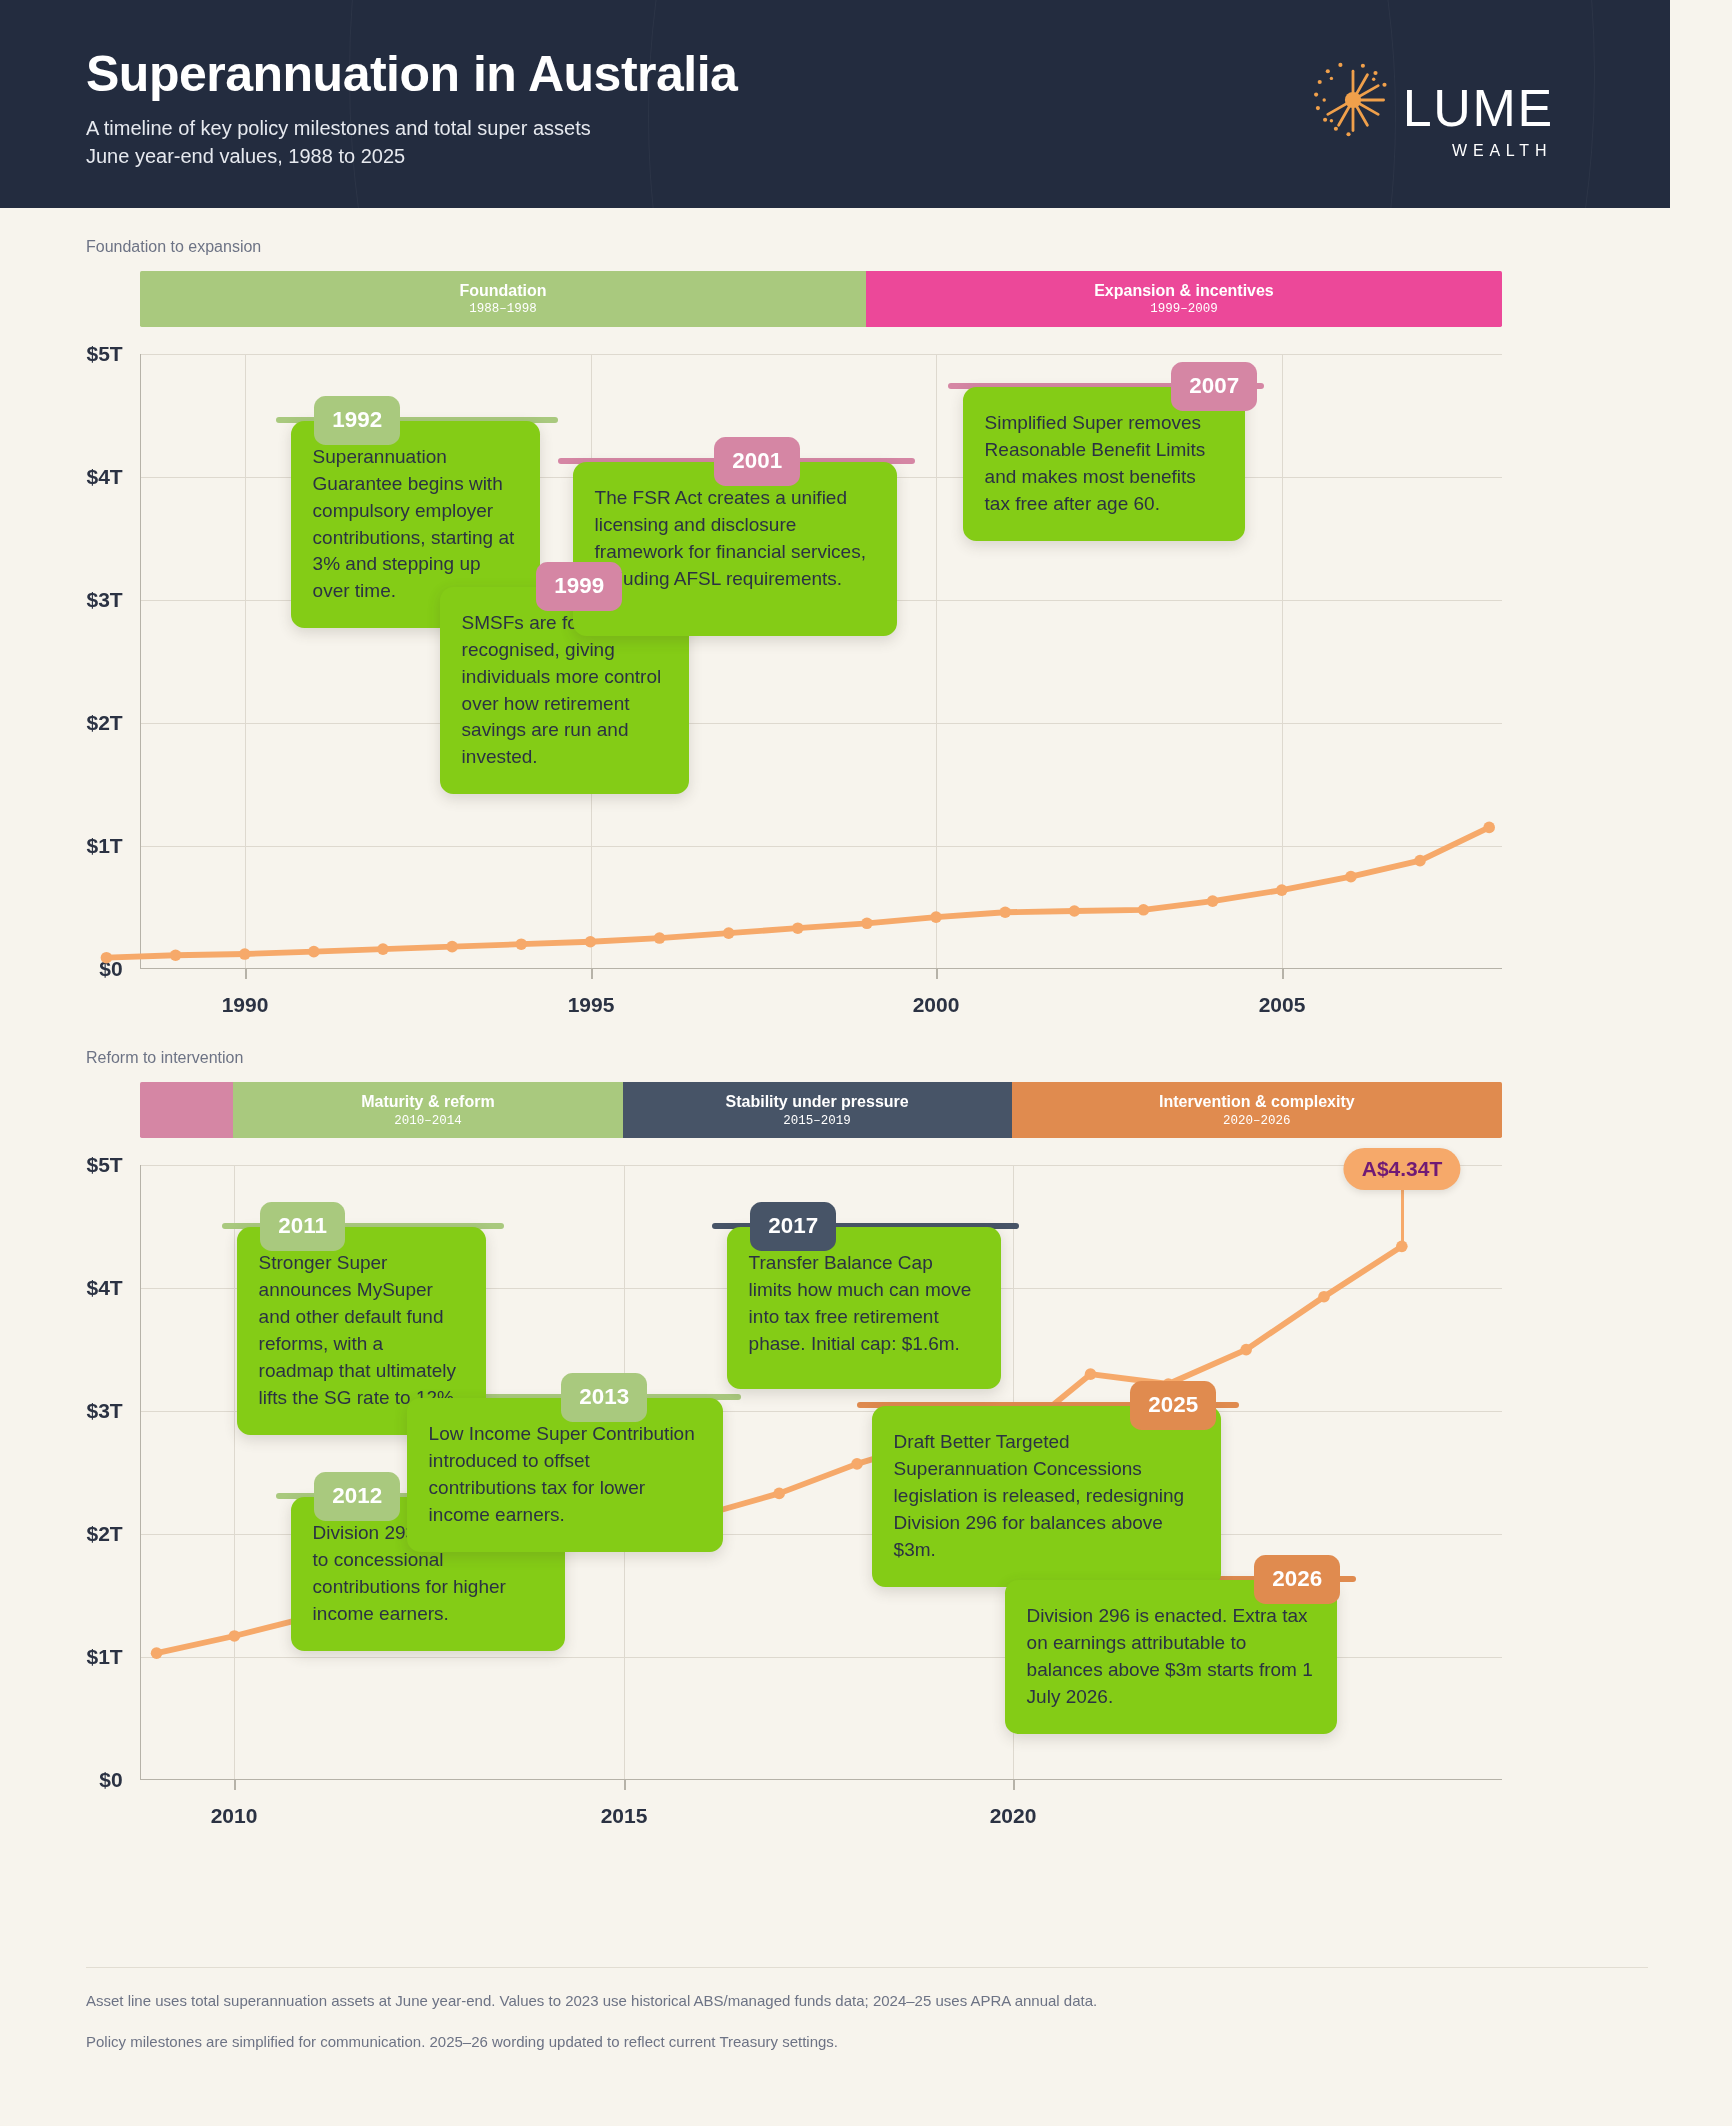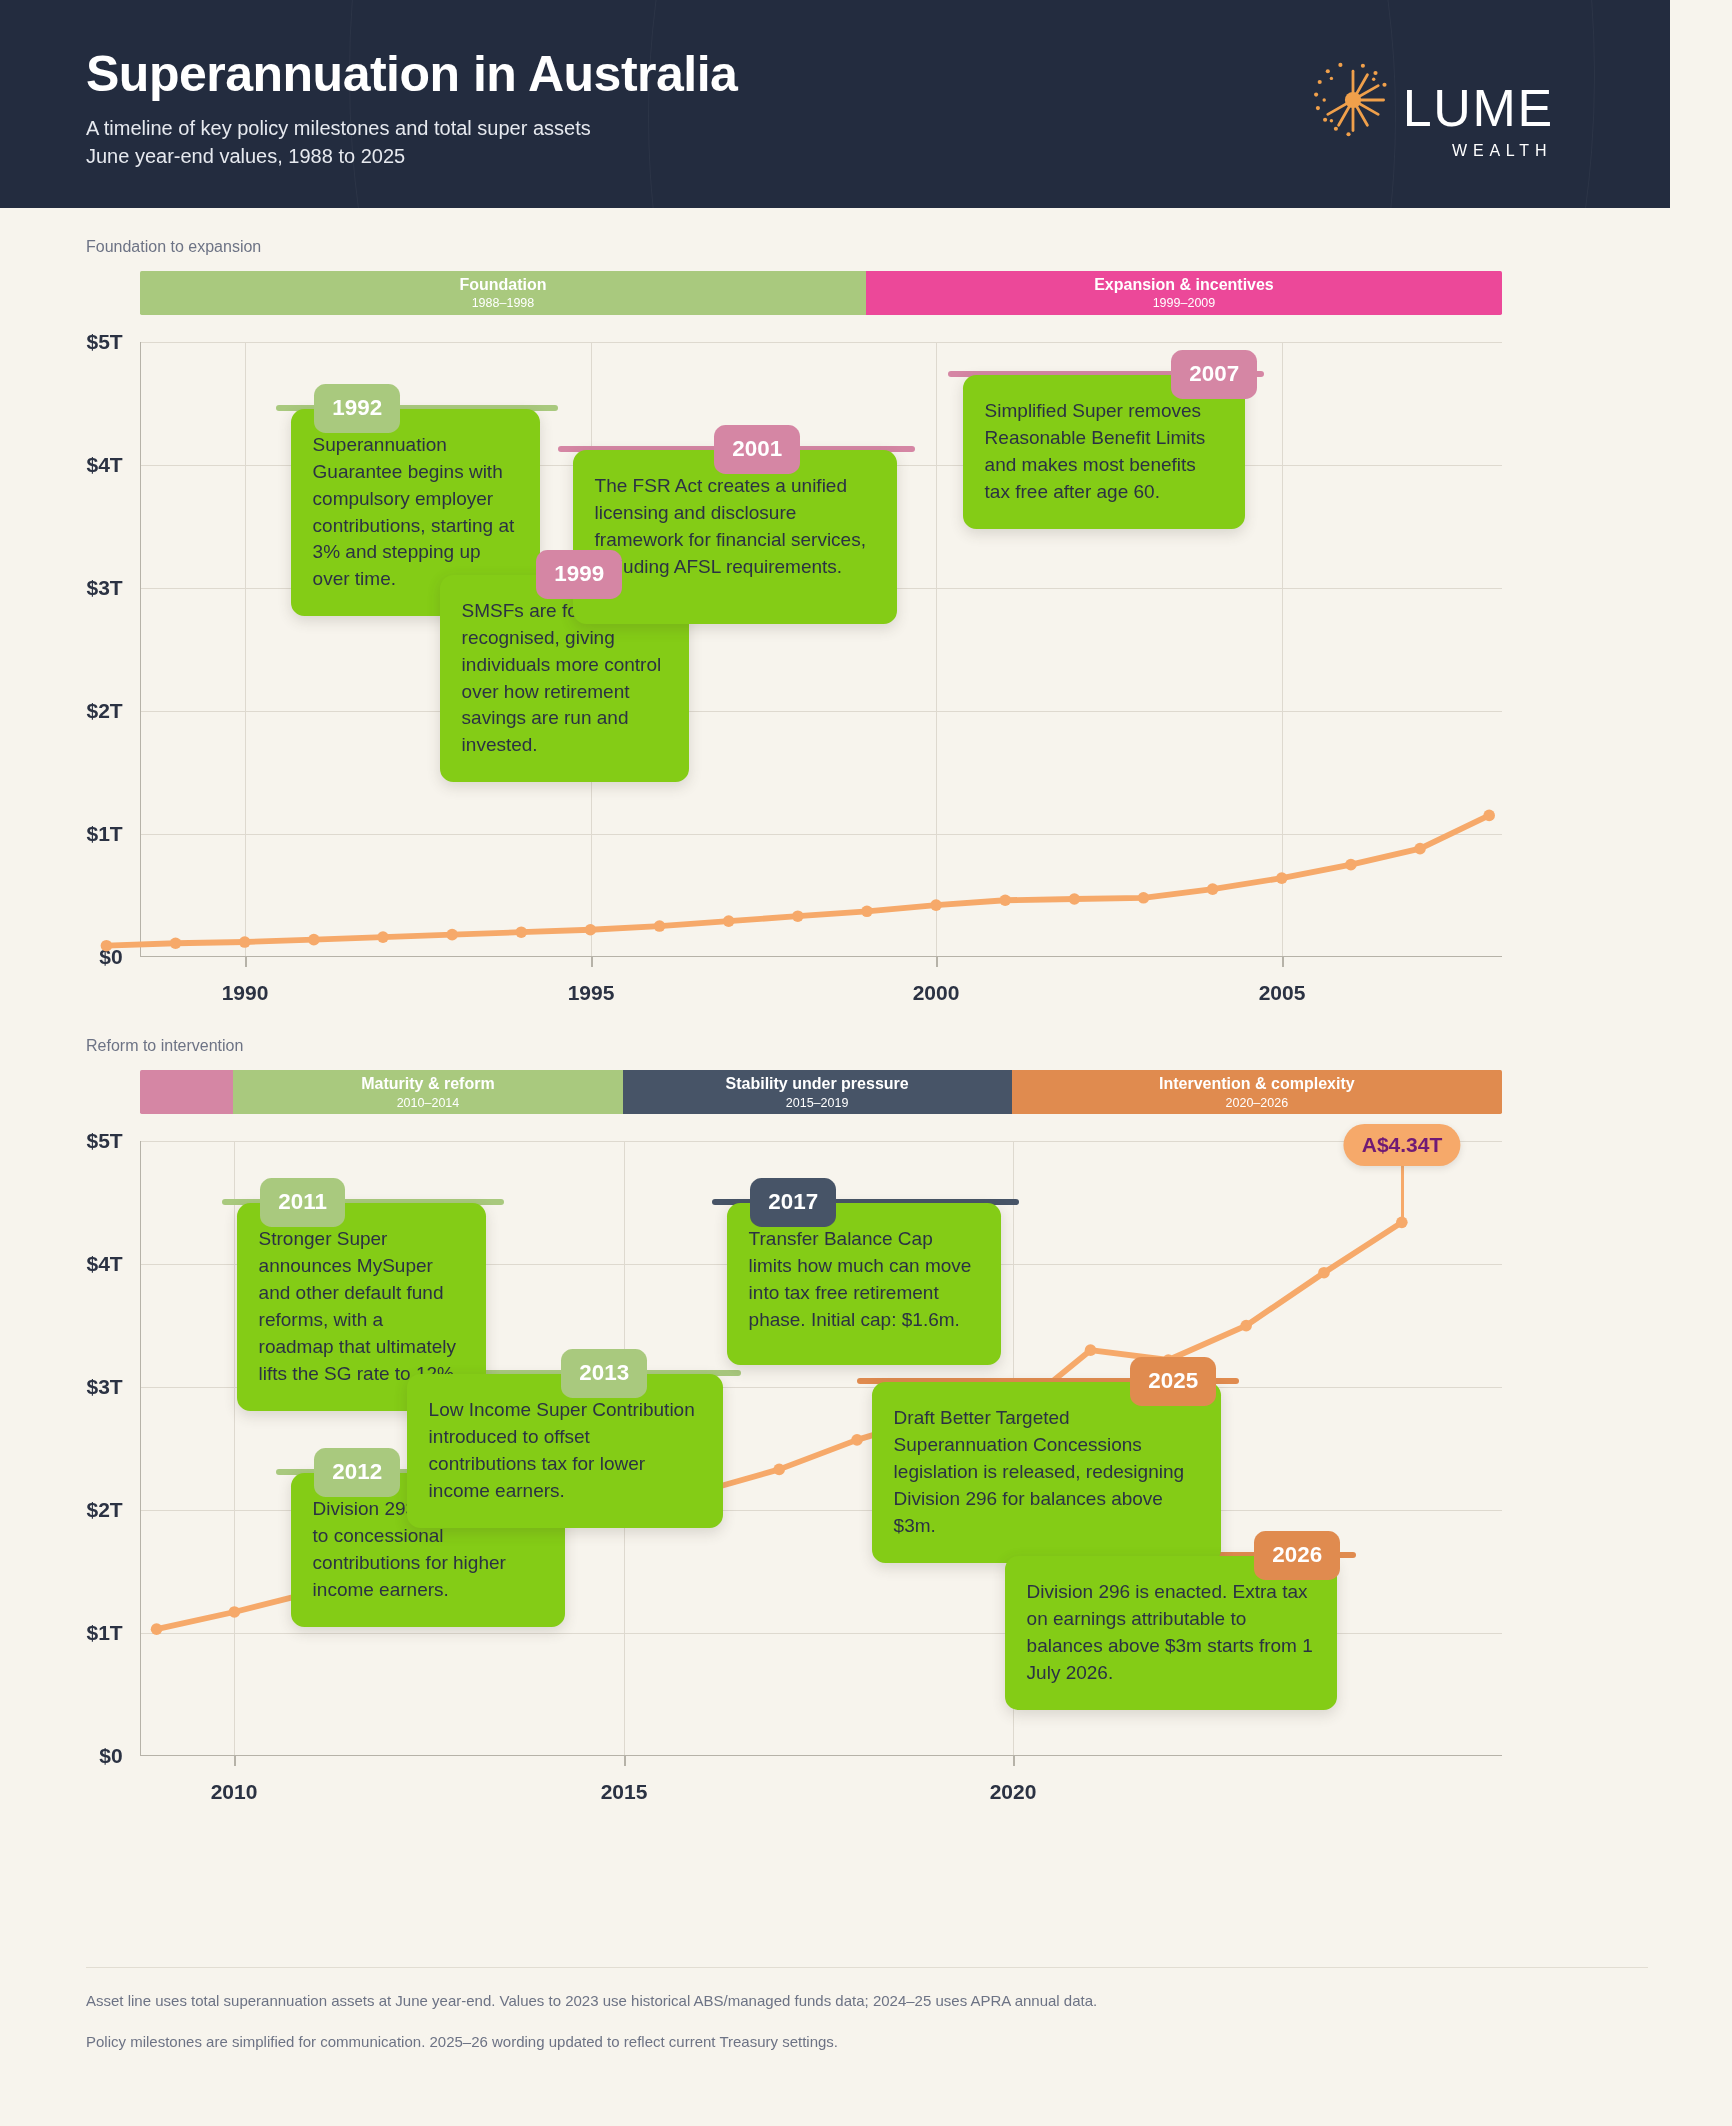--- a/index.html
+++ b/index.html
@@ -77,37 +77,37 @@
   
   .section { position: relative; }
   .section-label {
     font-size: 16px;
     color: #6d7385;
     padding-left: 86px;
   }
 
   .phase-bar {
     position: relative;
-    height: 44px;
+    height: 56px;
     margin: 15px 0 0 140px;
     width: 1362px;
     display: flex;
     overflow: hidden;
     border-radius: 1.7px;
   }
   .phase {
     display: flex;
     flex-direction: column;
     align-items: center;
     justify-content: center;
     color: #ffffff;
     overflow: hidden;
   }
   .phase-name { font-size: 16px; font-weight: bold; white-space: nowrap; }
-  .phase-range { font-size: 12.5px; margin-top: 2.5px; white-space: nowrap; }
+  .phase-range { font-size: 12.5px; margin-top: 2.5px; white-space: nowrap; font-family: Liberation Mono, monospace; }
 
   
   .plot-wrap {
     position: relative;
     width: 1733px;
   }
   .plot {
     position: absolute;
     left: 140px;
     width: 1362px;

